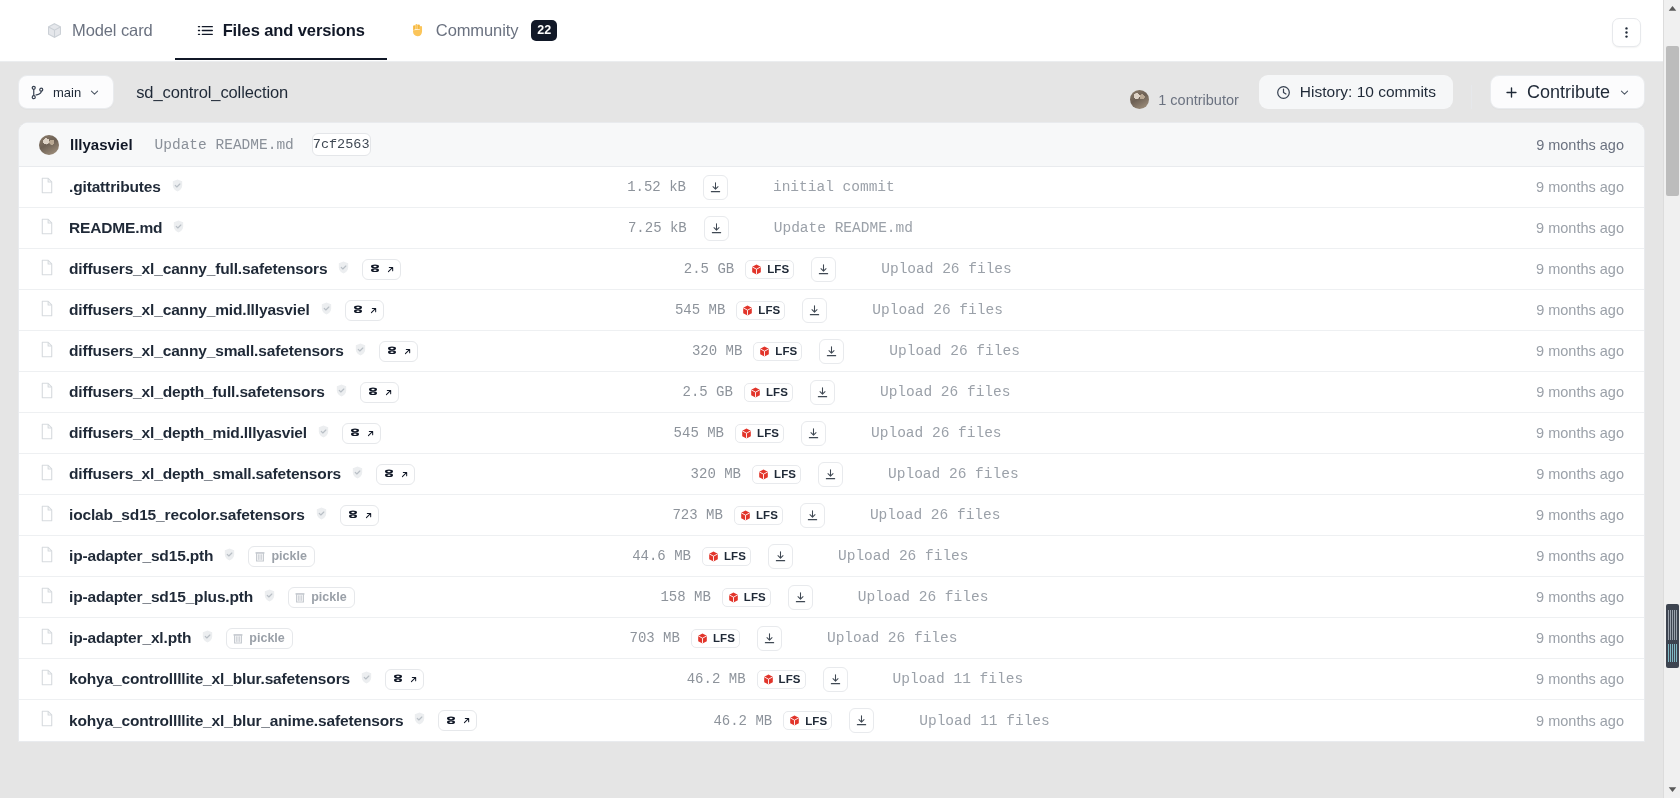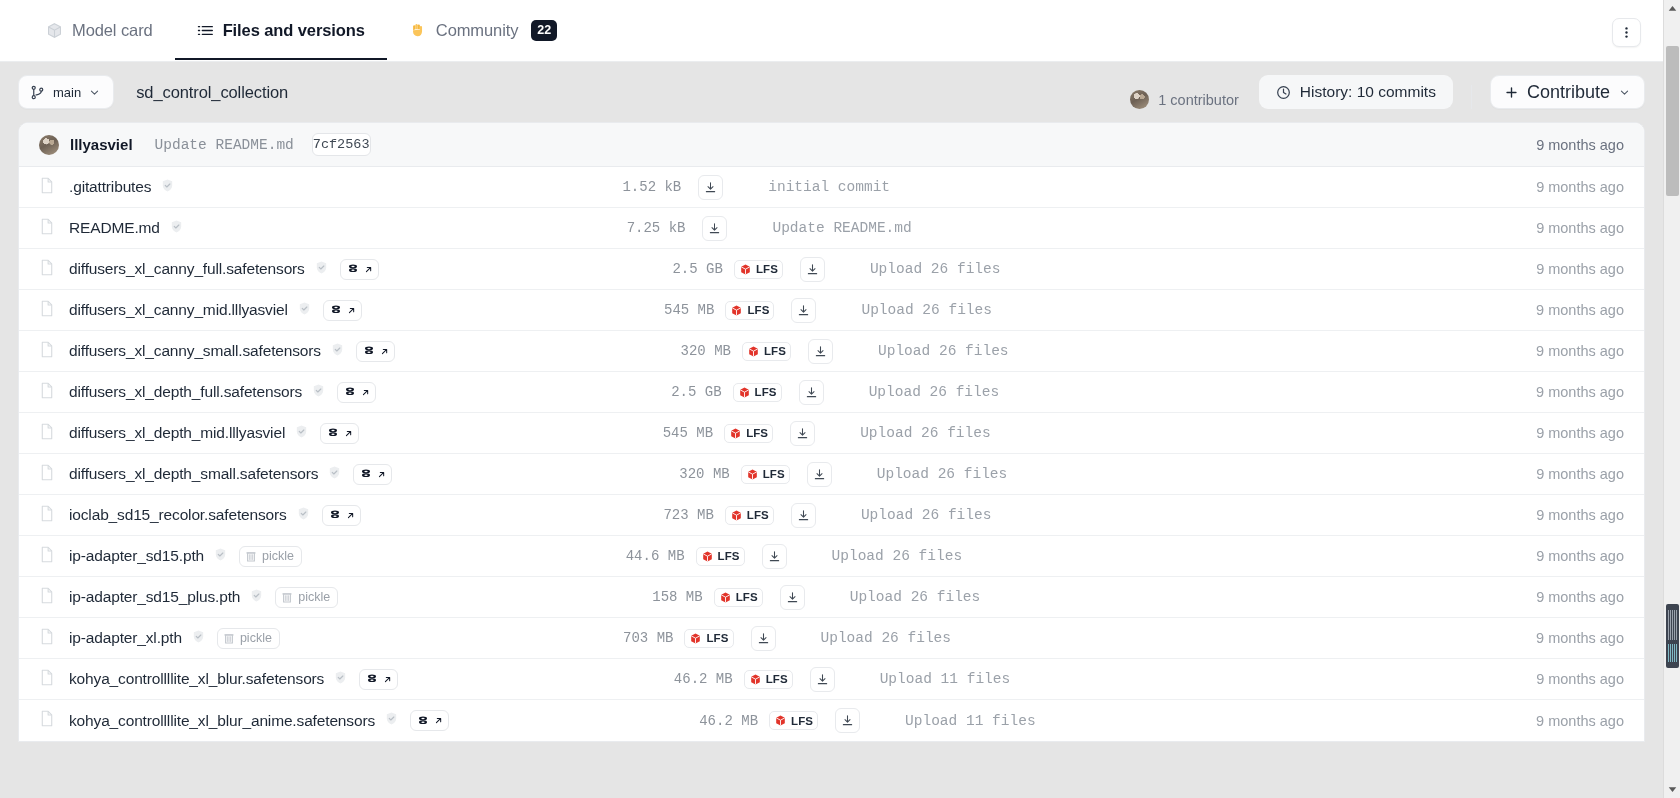--- a/index.html
+++ b/index.html
@@ -258,20 +258,21 @@
     background: #ffffff;
   }
   .frow:last-child { border-bottom: none; }
 
   .fname-cell {
     display: flex;
     align-items: center;
     gap: 0;
     flex: 0 0 auto;
     min-width: 0;
+    font-weight: bold;
   }
   .doc-icon { flex: 0 0 auto; margin-right: 14px; }
   .fname {
     font-size: 15.5px;
     color: #1f2937;
     white-space: nowrap;
     letter-spacing: -0.15px;
     cursor: pointer;
   }
   .shield-icon { flex: 0 0 auto; margin-left: 9px; }

